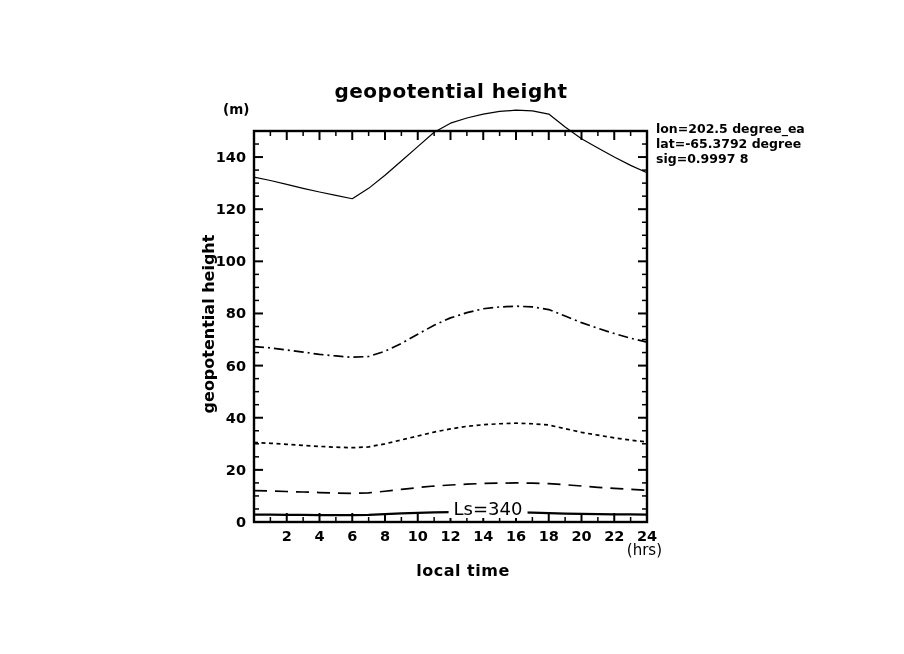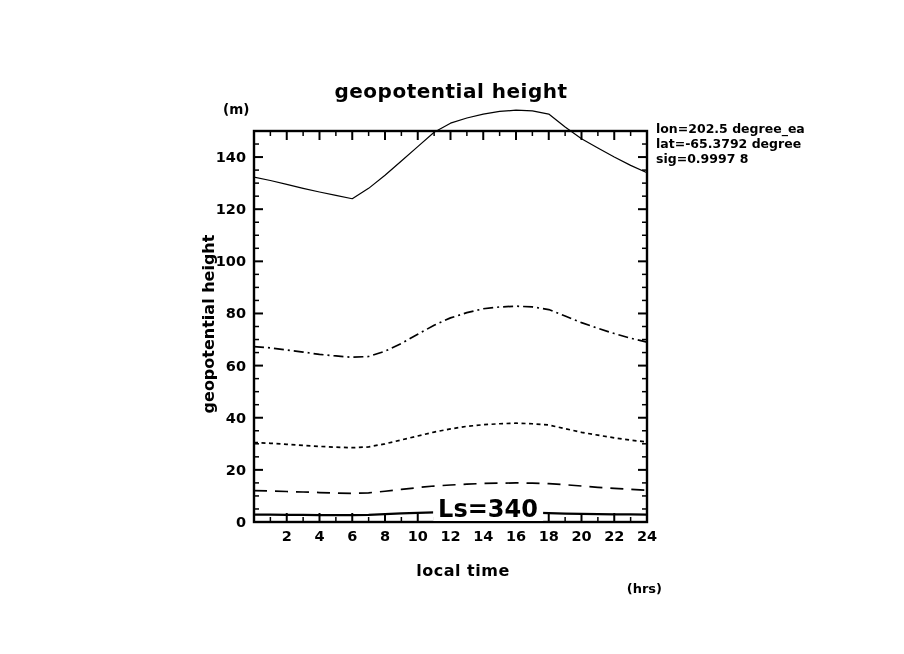--- a/index.html
+++ b/index.html
@@ -7,22 +7,22 @@
     position:relative; width:904px; height:654px; background:#ffffff;
     font-family:"DejaVu Sans", sans-serif; color:#000; overflow:hidden;
   }
   svg{position:absolute; left:0; top:0;}
   svg text{font-family:"DejaVu Sans", sans-serif; fill:#000;}
   .lbl{position:absolute; white-space:nowrap; color:#000;}
   .title{left:451px; top:79px; transform:translateX(-50%); font-size:20px; font-weight:bold; letter-spacing:0.5px;}
   .munit{left:223px; top:101px; font-size:13.5px; font-weight:bold;}
   .ylab{left:208px; top:324px; transform:translate(-50%,-50%) rotate(-90deg); font-size:16px; font-weight:bold;}
   .xlab{left:451px; top:561px; transform:translateX(-50%); font-size:16px; font-weight:bold; letter-spacing:0.5px;margin-left:12px;}
-  .hrs{left:662px; top:541px; transform:translateX(-100%); font-size:13px; font-weight:bold;margin-top:40px;}
-  .ls{left:488px; top:509px; transform:translate(-50%,-50%); font-size:24px; font-weight:bold;
+  .hrs{left:662px; top:541px; transform:translateX(-100%); font-size:15px; font-weight:normal;}
+  .ls{left:488px; top:509px; transform:translate(-50%,-50%); font-size:18px; font-weight:normal;
       background:#ffffff; padding:0 5px; line-height:1; z-index:2;}
   .ann{left:656px; top:121px; font-size:12.5px; line-height:15px; font-weight:bold;}
 </style>
 </head>
 <body>
 
 <div class="canvas">
   <svg id="plot-svg" width="904" height="654">
       <rect x="254" y="131" width="393" height="391" fill="none" stroke="#000000" stroke-width="2.4"></rect>
       <line x1="254" y1="522" x2="254" y2="513" stroke="#000000" stroke-width="2"></line>

